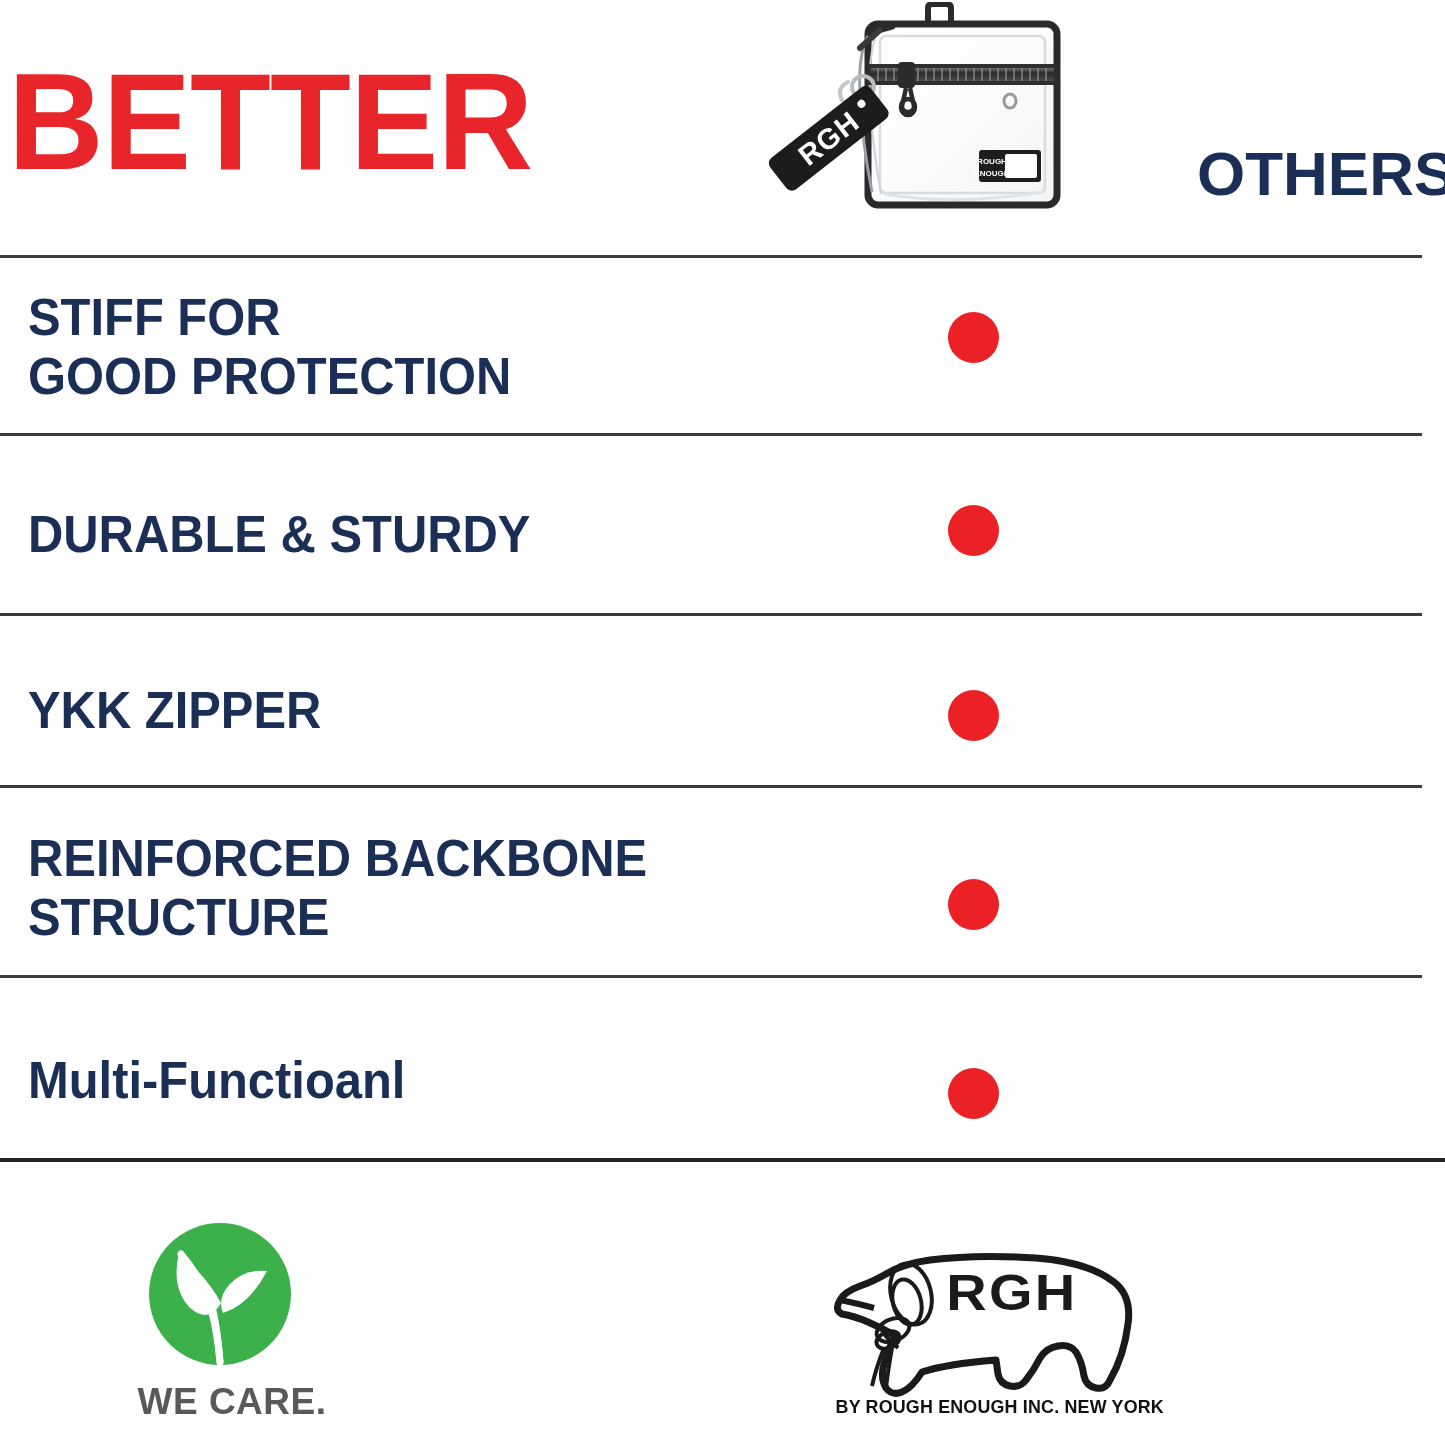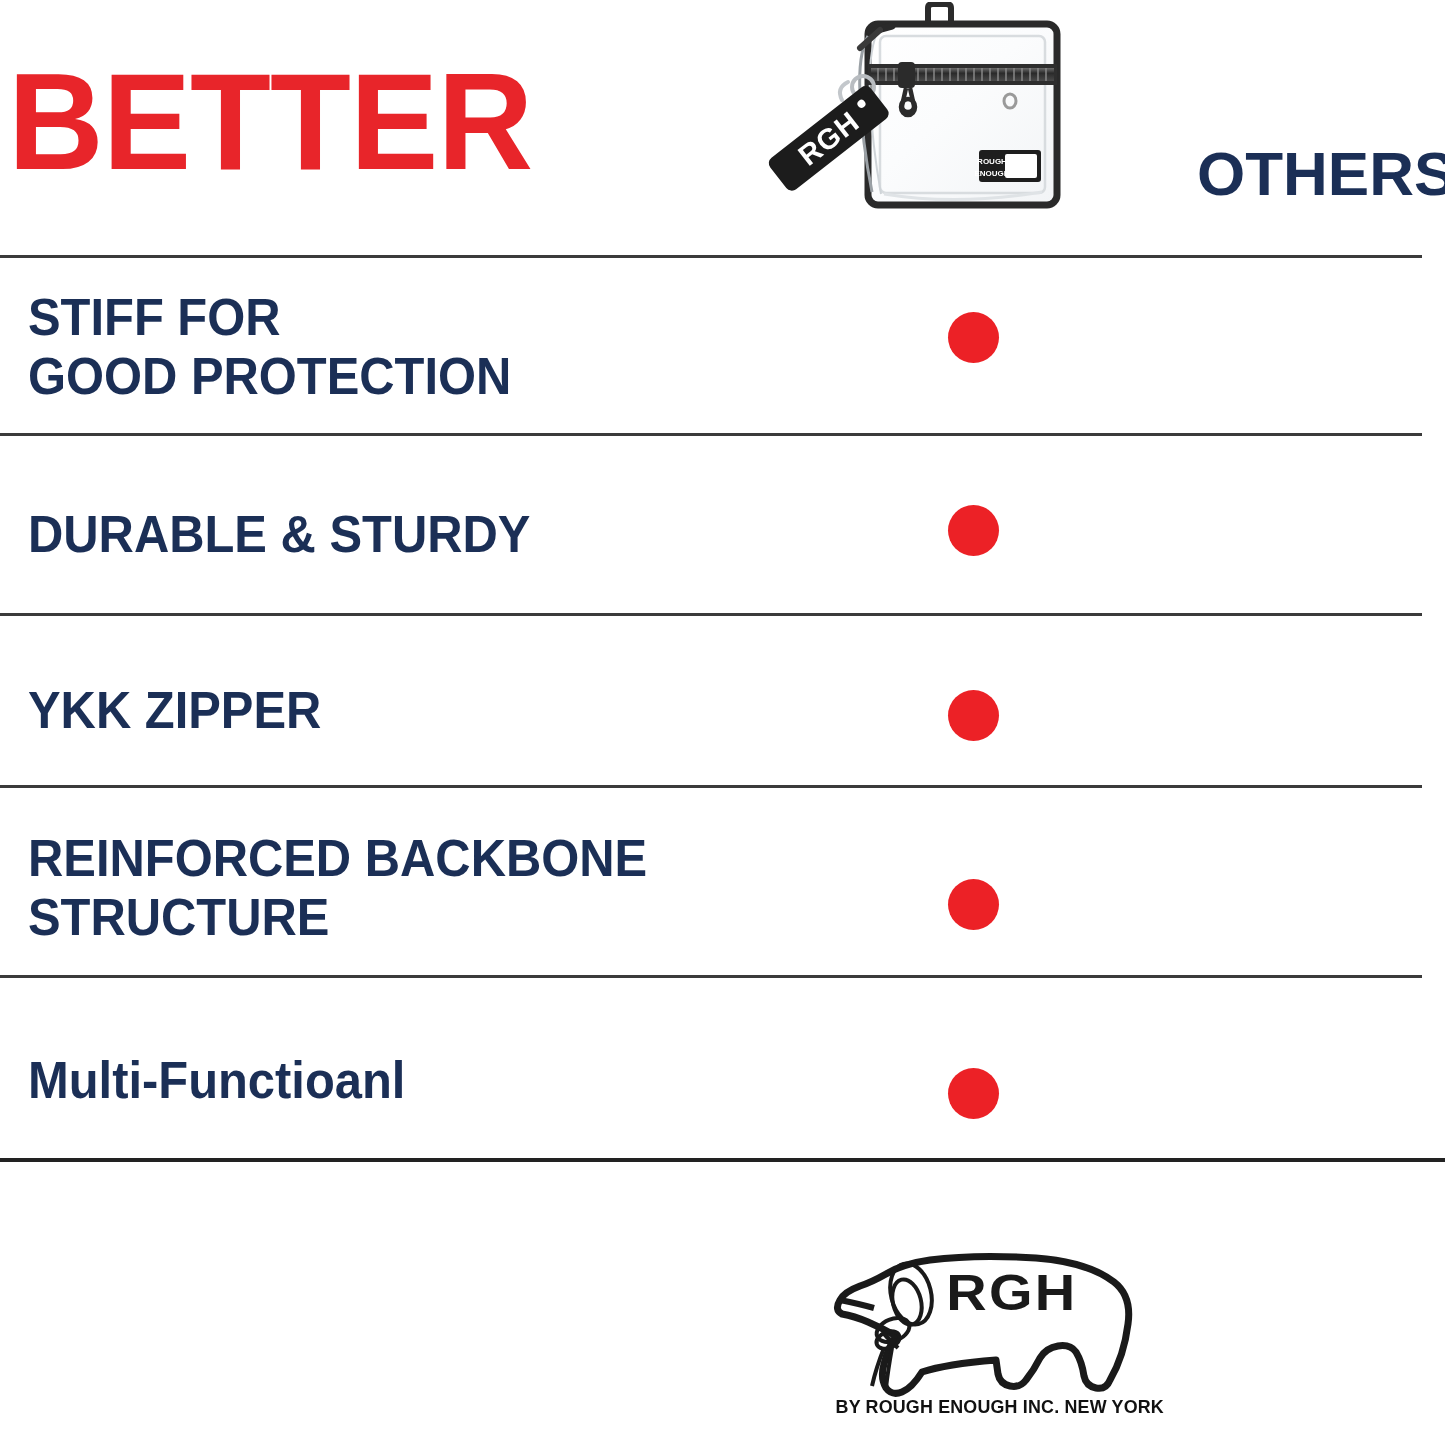--- a/index.html
+++ b/index.html
@@ -266,20 +266,36 @@
   <div class="feature-label caps" style="top:681px">YKK ZIPPER</div>
   <div class="dot" style="left:948px; top:690px"></div>
 
   <div class="feature-label caps" style="top:829px">REINFORCED BACKBONE
 STRUCTURE</div>
   <div class="dot" style="left:948px; top:879px"></div>
 
   <div class="feature-label mixed" style="top:1051px">Multi-Functioanl</div>
   <div class="dot" style="left:948px; top:1068px"></div>
 
+  <div class="we-care">
+    <div class="we-care-badge">
+      <svg viewBox="0 0 146 146" xmlns="http://www.w3.org/2000/svg">
+        <circle cx="73" cy="73" r="71" fill="#3cb04a"></circle>
+
+        <path d="M73 141 Q70 108 63 84 Q55 58 34 33" fill="none" stroke="#ffffff" stroke-width="7" stroke-linecap="round"></path>
+
+        <path d="M32 32 Q24 66 42 86 Q62 104 74 82 Q60 56 32 32 Z" fill="#ffffff"></path>
+
+        <path d="M120 50 Q96 48 82 64 Q70 78 76 92 Q102 84 120 50 Z" fill="#ffffff"></path>
+
+        <path d="M73 141 Q71 112 66 90" fill="none" stroke="#ffffff" stroke-width="7" stroke-linecap="round"></path>
+      </svg>
+    </div>
+    <div class="we-care-text">WE CARE.</div>
+  </div>
 
   <div class="rgh-logo">
     <div class="rgh-mark">
       <svg viewBox="0 0 320 148" xmlns="http://www.w3.org/2000/svg">
 
         <path d="M14 48
                  Q18 40 34 34
                  Q46 30 60 22
                  Q76 12 104 8
                  Q150 2 210 6

